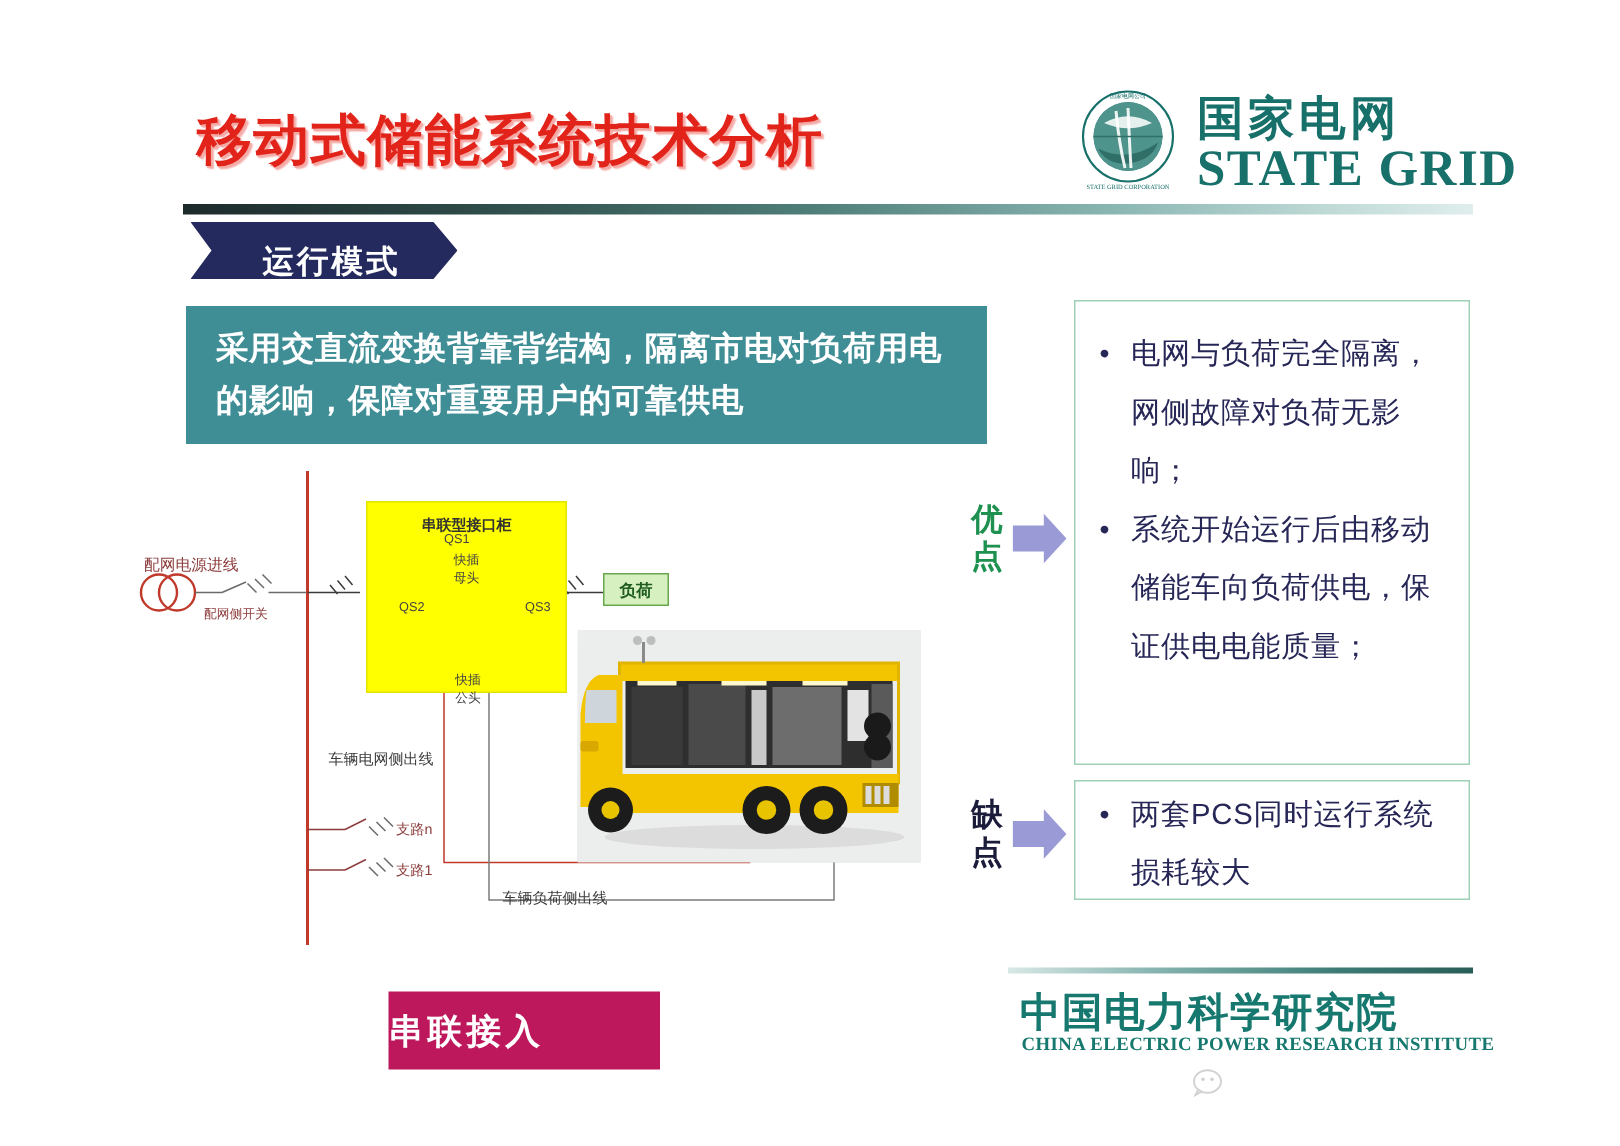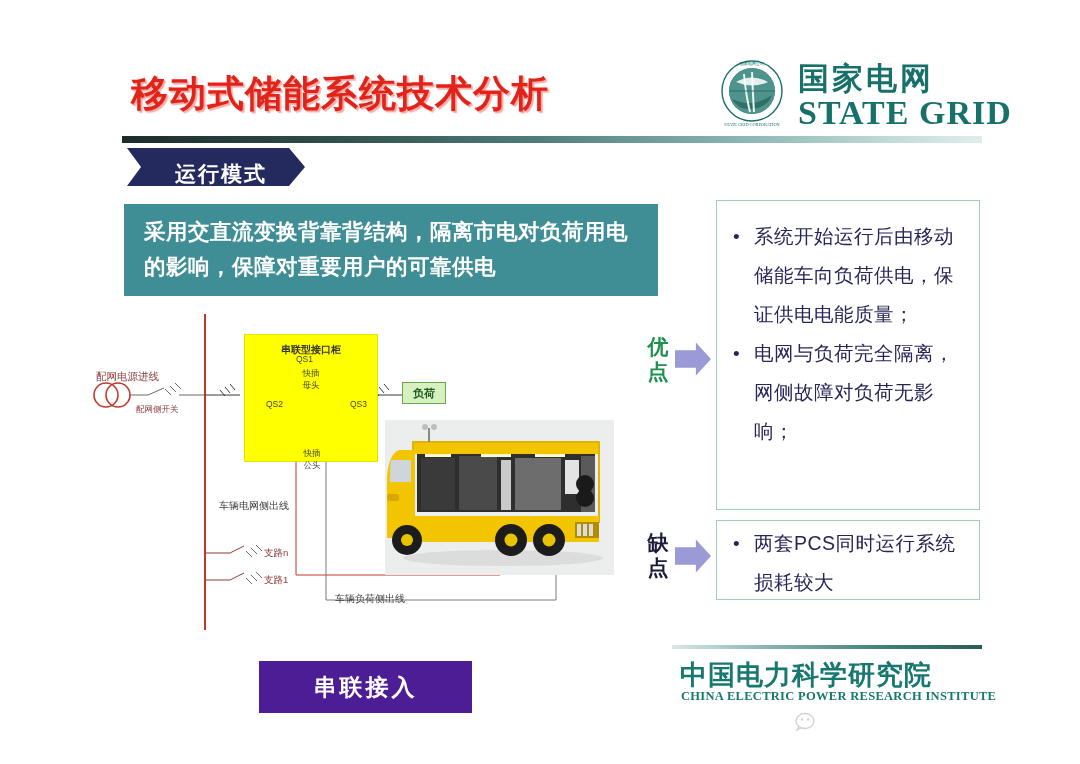--- a/index.html
+++ b/index.html
@@ -116,22 +116,22 @@
   }
   .info-box li::before {
     content: "•"; position: absolute; left: 6px; top: 0;
     font-size: 19px; color: #262657;
   }
   #pros-box { left: 716px; top: 200px; width: 264px; height: 310px; padding: 16px 8px 0 10px; }
   #cons-box { left: 716px; top: 520px; width: 264px; height: 80px; padding: 3px 8px 0 10px; }
 
   
   .caption-box {
-    position: absolute; left: 259px; top: 661px; width: 213px; height: 52px;
-    background: #4c1d95; display: flex; align-items: center; justify-content: center;
+    position: absolute; left: 259px; top: 661px; width: 181px; height: 52px;
+    background: #be185d; display: flex; align-items: center; justify-content: flex-start;
   }
   .caption-box span {
     color: #ffffff; font-size: 23px; font-weight: bold; letter-spacing: 3px;
   }
 
   
   .footer-rule {
     position: absolute; left: 672px; top: 645px; width: 310px; height: 4px;
     background: linear-gradient(90deg, #d8e8e6 0%, #8ab6b2 30%, #3d7d76 70%, #2a5d58 100%);
   }
@@ -319,22 +319,22 @@
     <div class="arrow-shape"></div>
   </div>
 
   <div class="pill-group" style="left:645px; top:531px;font-family:Liberation Serif, serif;">
     <div class="pill-label con">缺点</div>
     <div class="arrow-shape"></div>
   </div>
 
   <div class="info-box" id="pros-box">
     <ul>
+      <li>电网与负荷完全隔离，网侧故障对负荷无影响；</li>
       <li>系统开始运行后由移动储能车向负荷供电，保证供电电能质量；</li>
-      <li>电网与负荷完全隔离，网侧故障对负荷无影响；</li>
     </ul>
   </div>
 
   <div class="info-box" id="cons-box">
     <ul>
       <li>两套PCS同时运行系统损耗较大</li>
     </ul>
   </div>
 
   <div class="caption-box">

